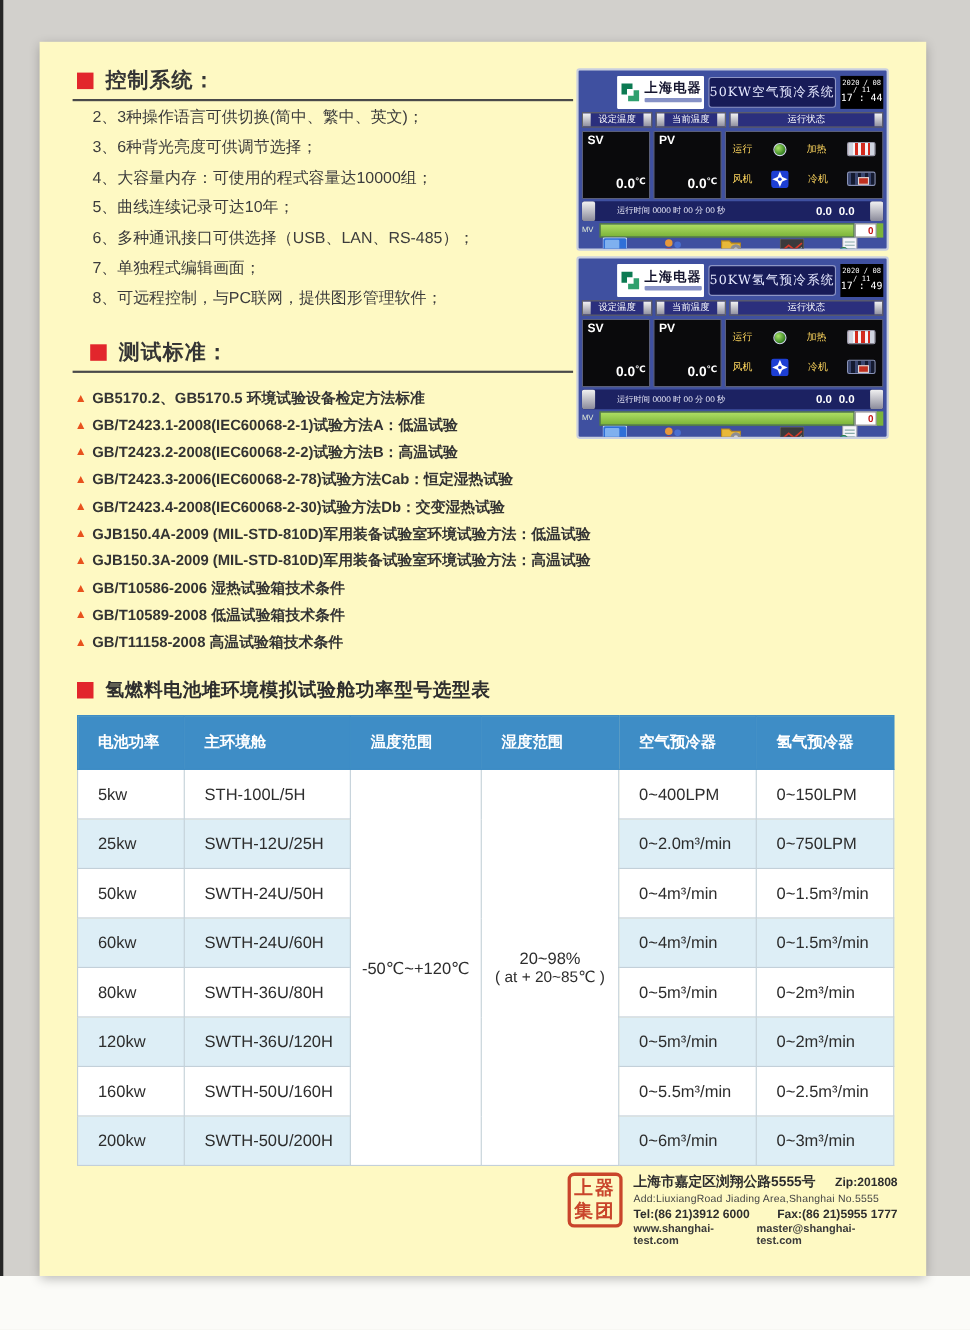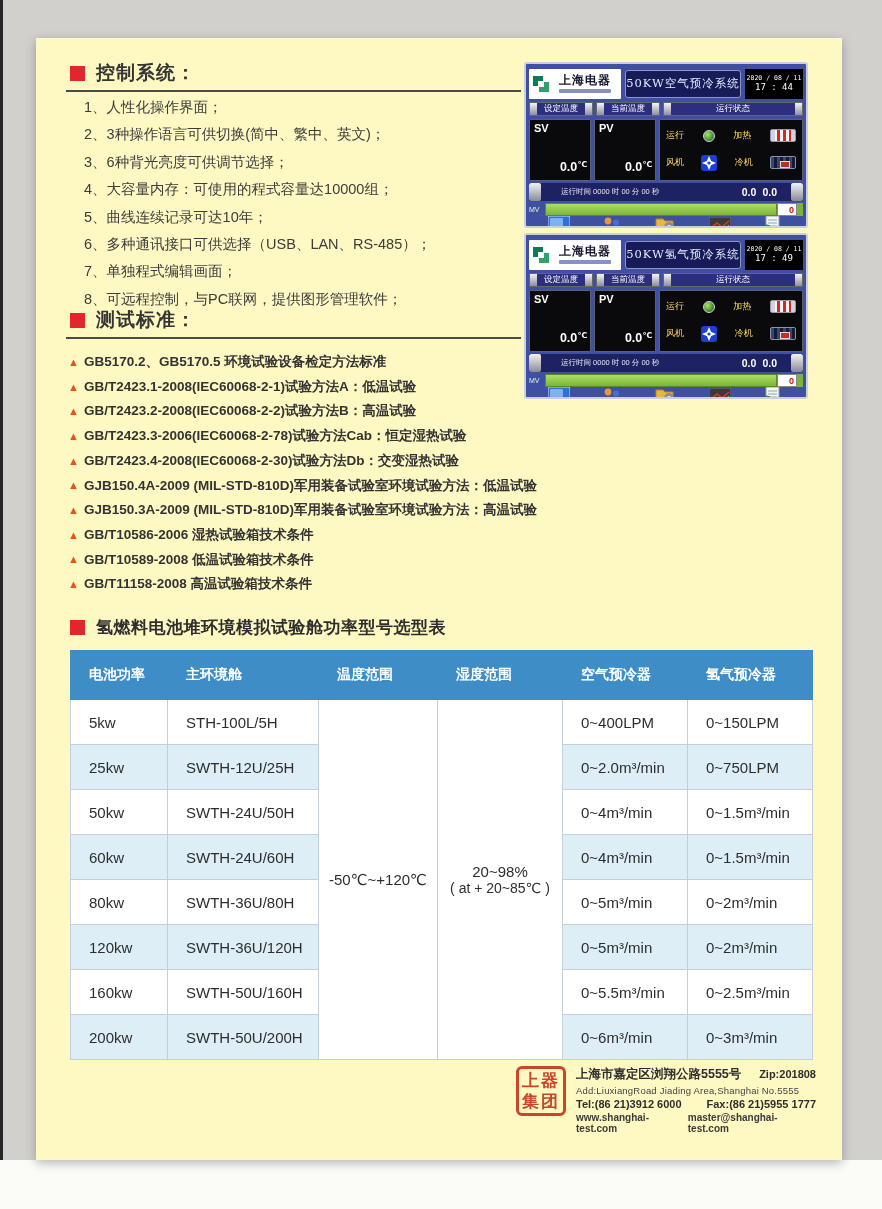--- a/index.html
+++ b/index.html
@@ -27,21 +27,21 @@
   .std-list{position:absolute;left:32px;top:312px;margin:0;padding:0;list-style:none;}
   .std-list li{font-size:13.5px;color:#333;font-weight:bold;line-height:24.7px;white-space:nowrap;display:flex;align-items:center;gap:5px;}
   .tri{color:#e8521d;font-size:11px;line-height:1;}
   
   .panel{
     position:absolute;left:488px;width:284px;height:166px;
     background:#3f50a0;border:2px solid #c9cfdf;border-radius:3px;
     box-sizing:border-box;display:flex;flex-direction:column;overflow:hidden;
   }
   .p-top{height:36px;flex:0 0 auto;display:flex;align-items:center;gap:4px;padding:3px 3px 0 3px;box-sizing:border-box;}
-  .p-logo{width:92px;height:30px;background:#fff;display:flex;align-items:center;gap:8px;padding:1px 2px;box-sizing:border-box;border-radius:1px;}
+  .p-logo{width:92px;height:30px;background:#fff;display:flex;align-items:center;gap:3px;padding:1px 2px;box-sizing:border-box;border-radius:1px;margin-left:32px;}
   .logo-txt{display:flex;flex-direction:column;gap:1px;}
   .logo-cn{font-size:12px;font-weight:bold;color:#14142e;letter-spacing:1px;line-height:1.1;}
   .logo-sub{height:4px;width:52px;background:#4556a8;opacity:.65;border-radius:1px;}
   .p-title{
     flex:1;height:26px;background:#171b58;border:1px solid #8d95c5;border-radius:3px;
     color:#e6e9ff;font-size:11.5px;font-family:"DejaVu Serif","Liberation Serif",serif;
     display:flex;align-items:center;justify-content:center;letter-spacing:1px;white-space:nowrap;
   }
   .p-date{width:58px;height:30px;background:#000;color:#fff;text-align:center;
     font-family:"DejaVu Sans Mono","Liberation Mono",monospace;display:flex;flex-direction:column;justify-content:center;gap:1px;}
@@ -124,31 +124,30 @@
 <div class="bottom-strip"></div>
 
 <div class="page">
 
   <div class="sec-head" style="left:34px;top:22px;">
     <div class="red-sq"></div>
     <div class="sec-title">控制系统：</div>
   </div>
   <div class="rule" style="left:30px;top:52px;width:455px;"></div>
   <ul class="ctrl-list">
-    <li>1、人性化操作界面；</li>
     <li>2、3种操作语言可供切换(简中、繁中、英文)；</li>
     <li>3、6种背光亮度可供调节选择；</li>
     <li>4、大容量内存：可使用的程式容量达10000组；</li>
     <li>5、曲线连续记录可达10年；</li>
     <li>6、多种通讯接口可供选择（USB、LAN、RS-485）；</li>
     <li>7、单独程式编辑画面；</li>
     <li>8、可远程控制，与PC联网，提供图形管理软件；</li>
   </ul>
 
-  <div class="sec-head" style="left:34px;top:269px;">
+  <div class="sec-head" style="left:46px;top:269px;">
     <div class="red-sq"></div>
     <div class="sec-title">测试标准：</div>
   </div>
   <div class="rule" style="left:30px;top:299px;width:455px;"></div>
   <ul class="std-list">
     <li>
         <span class="tri">▲</span>
         <span>GB5170.2、GB5170.5 环境试验设备检定方法标准</span>
       </li>
     <li>

